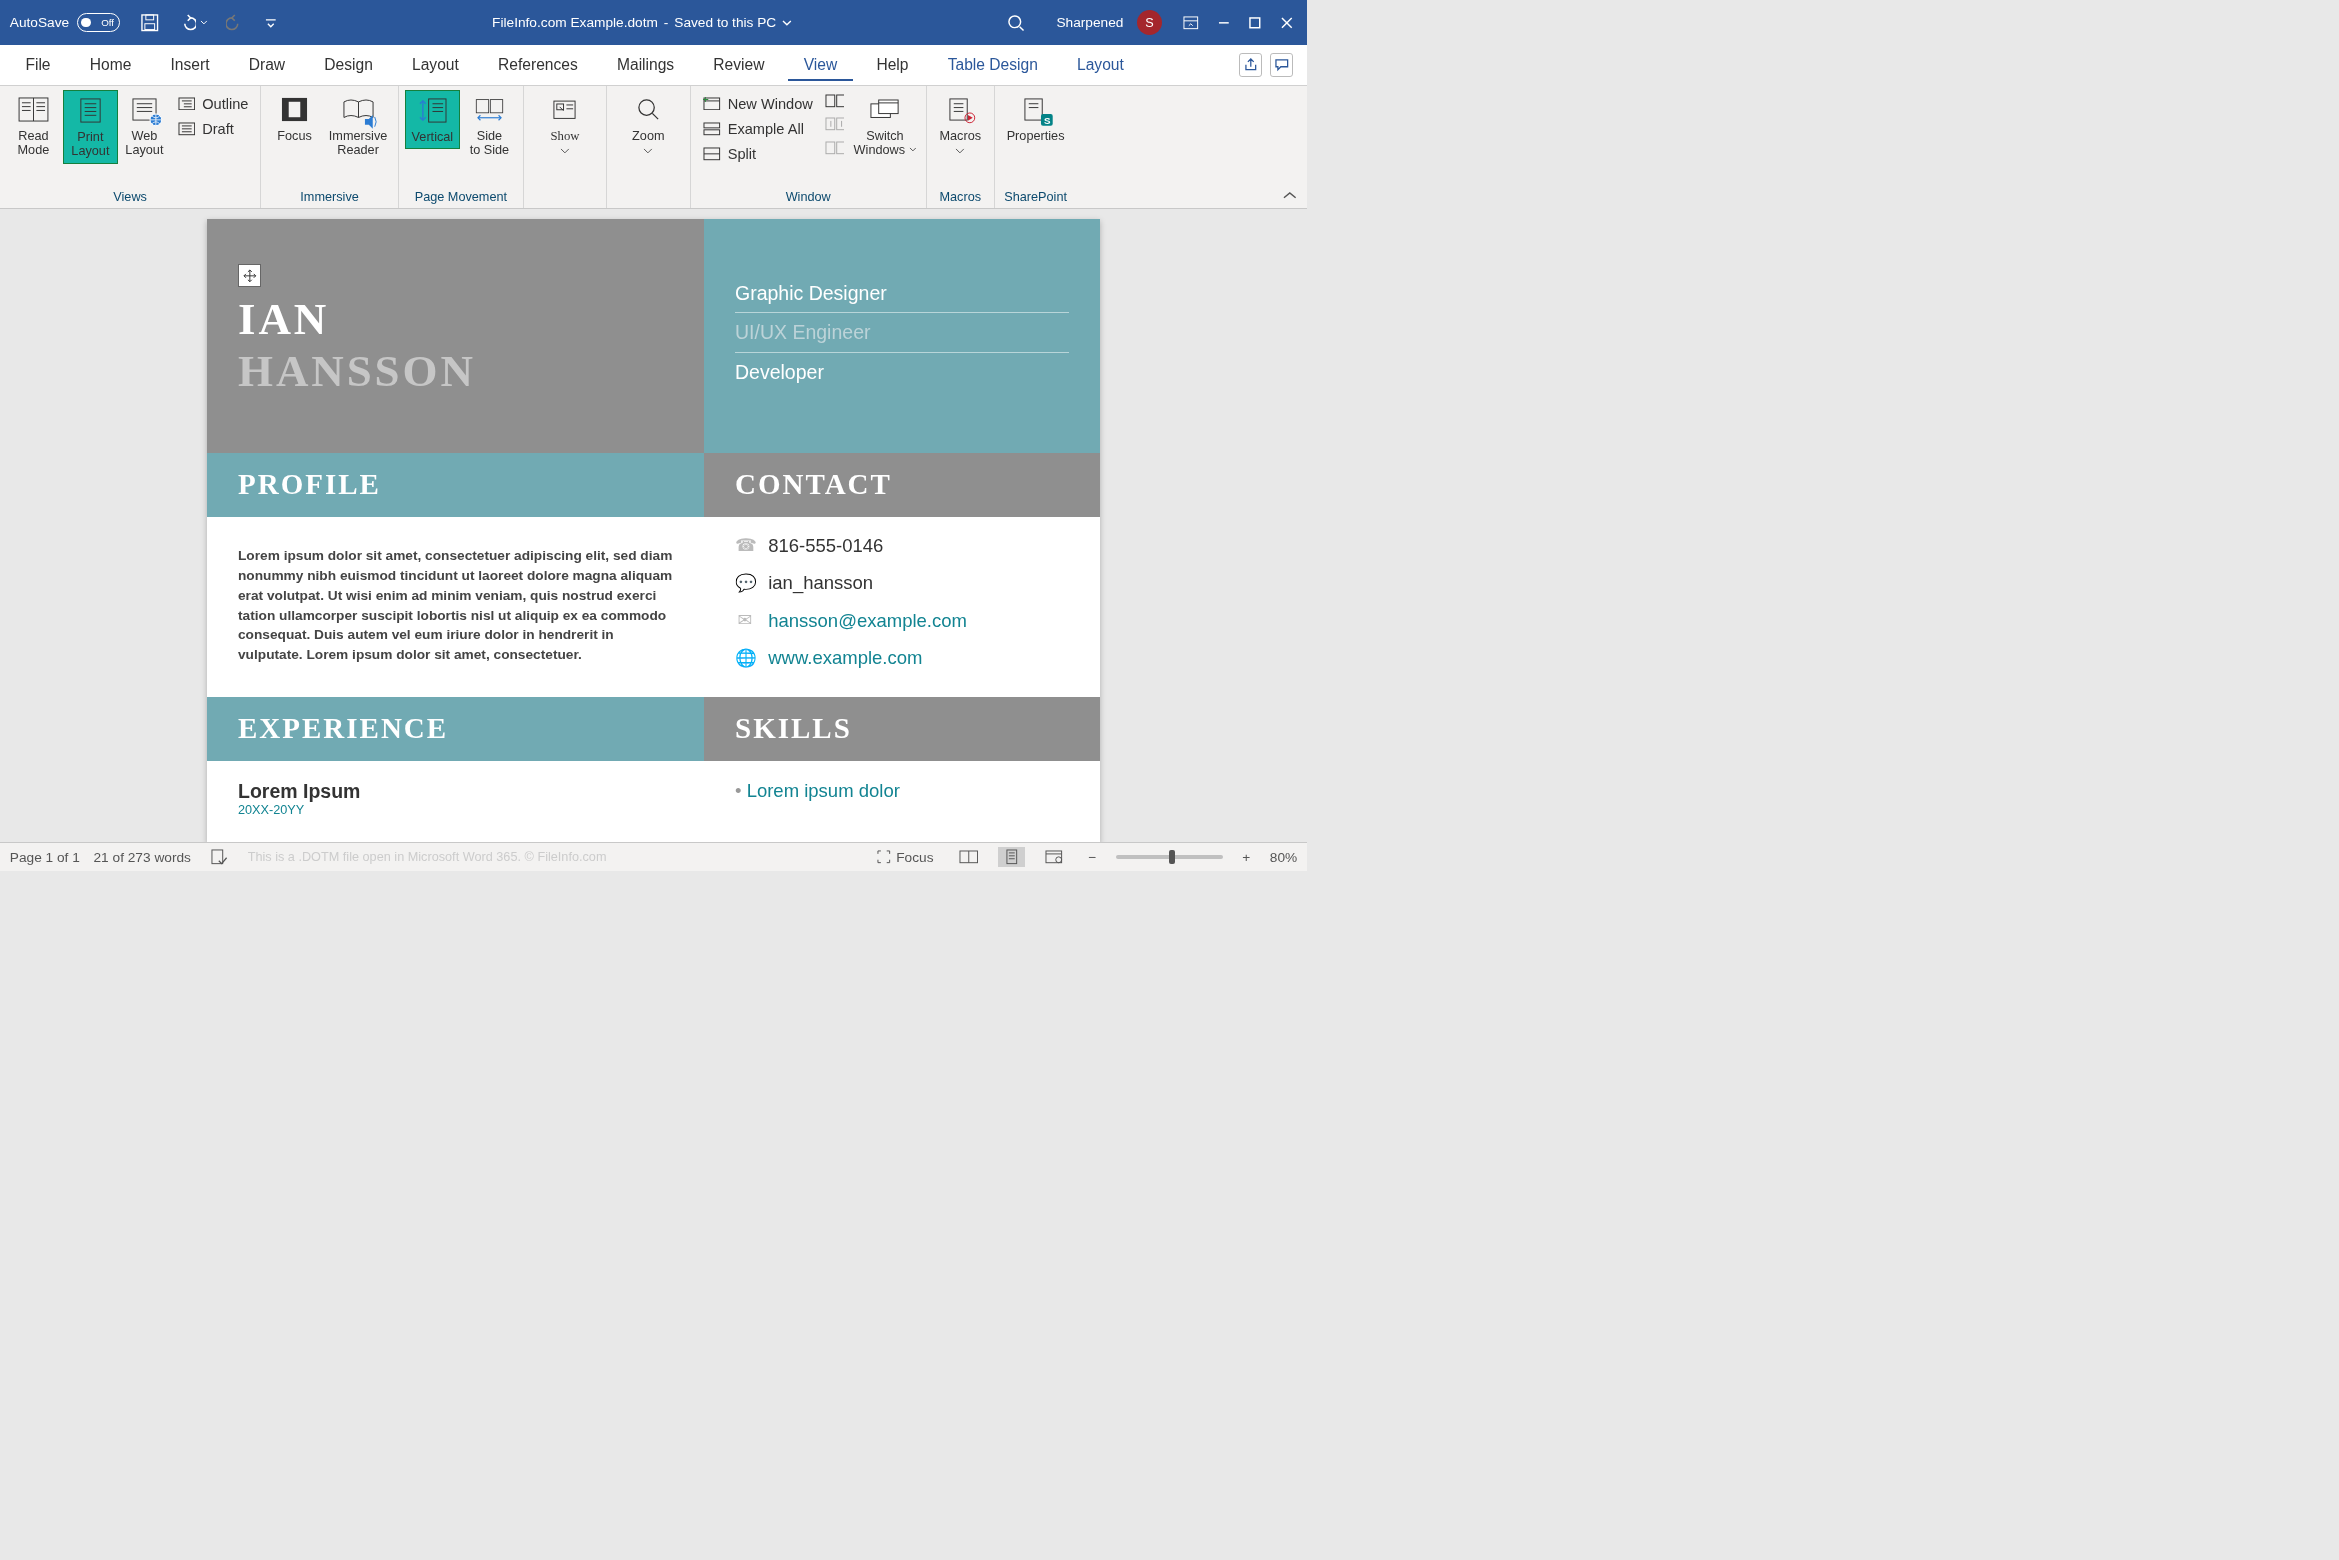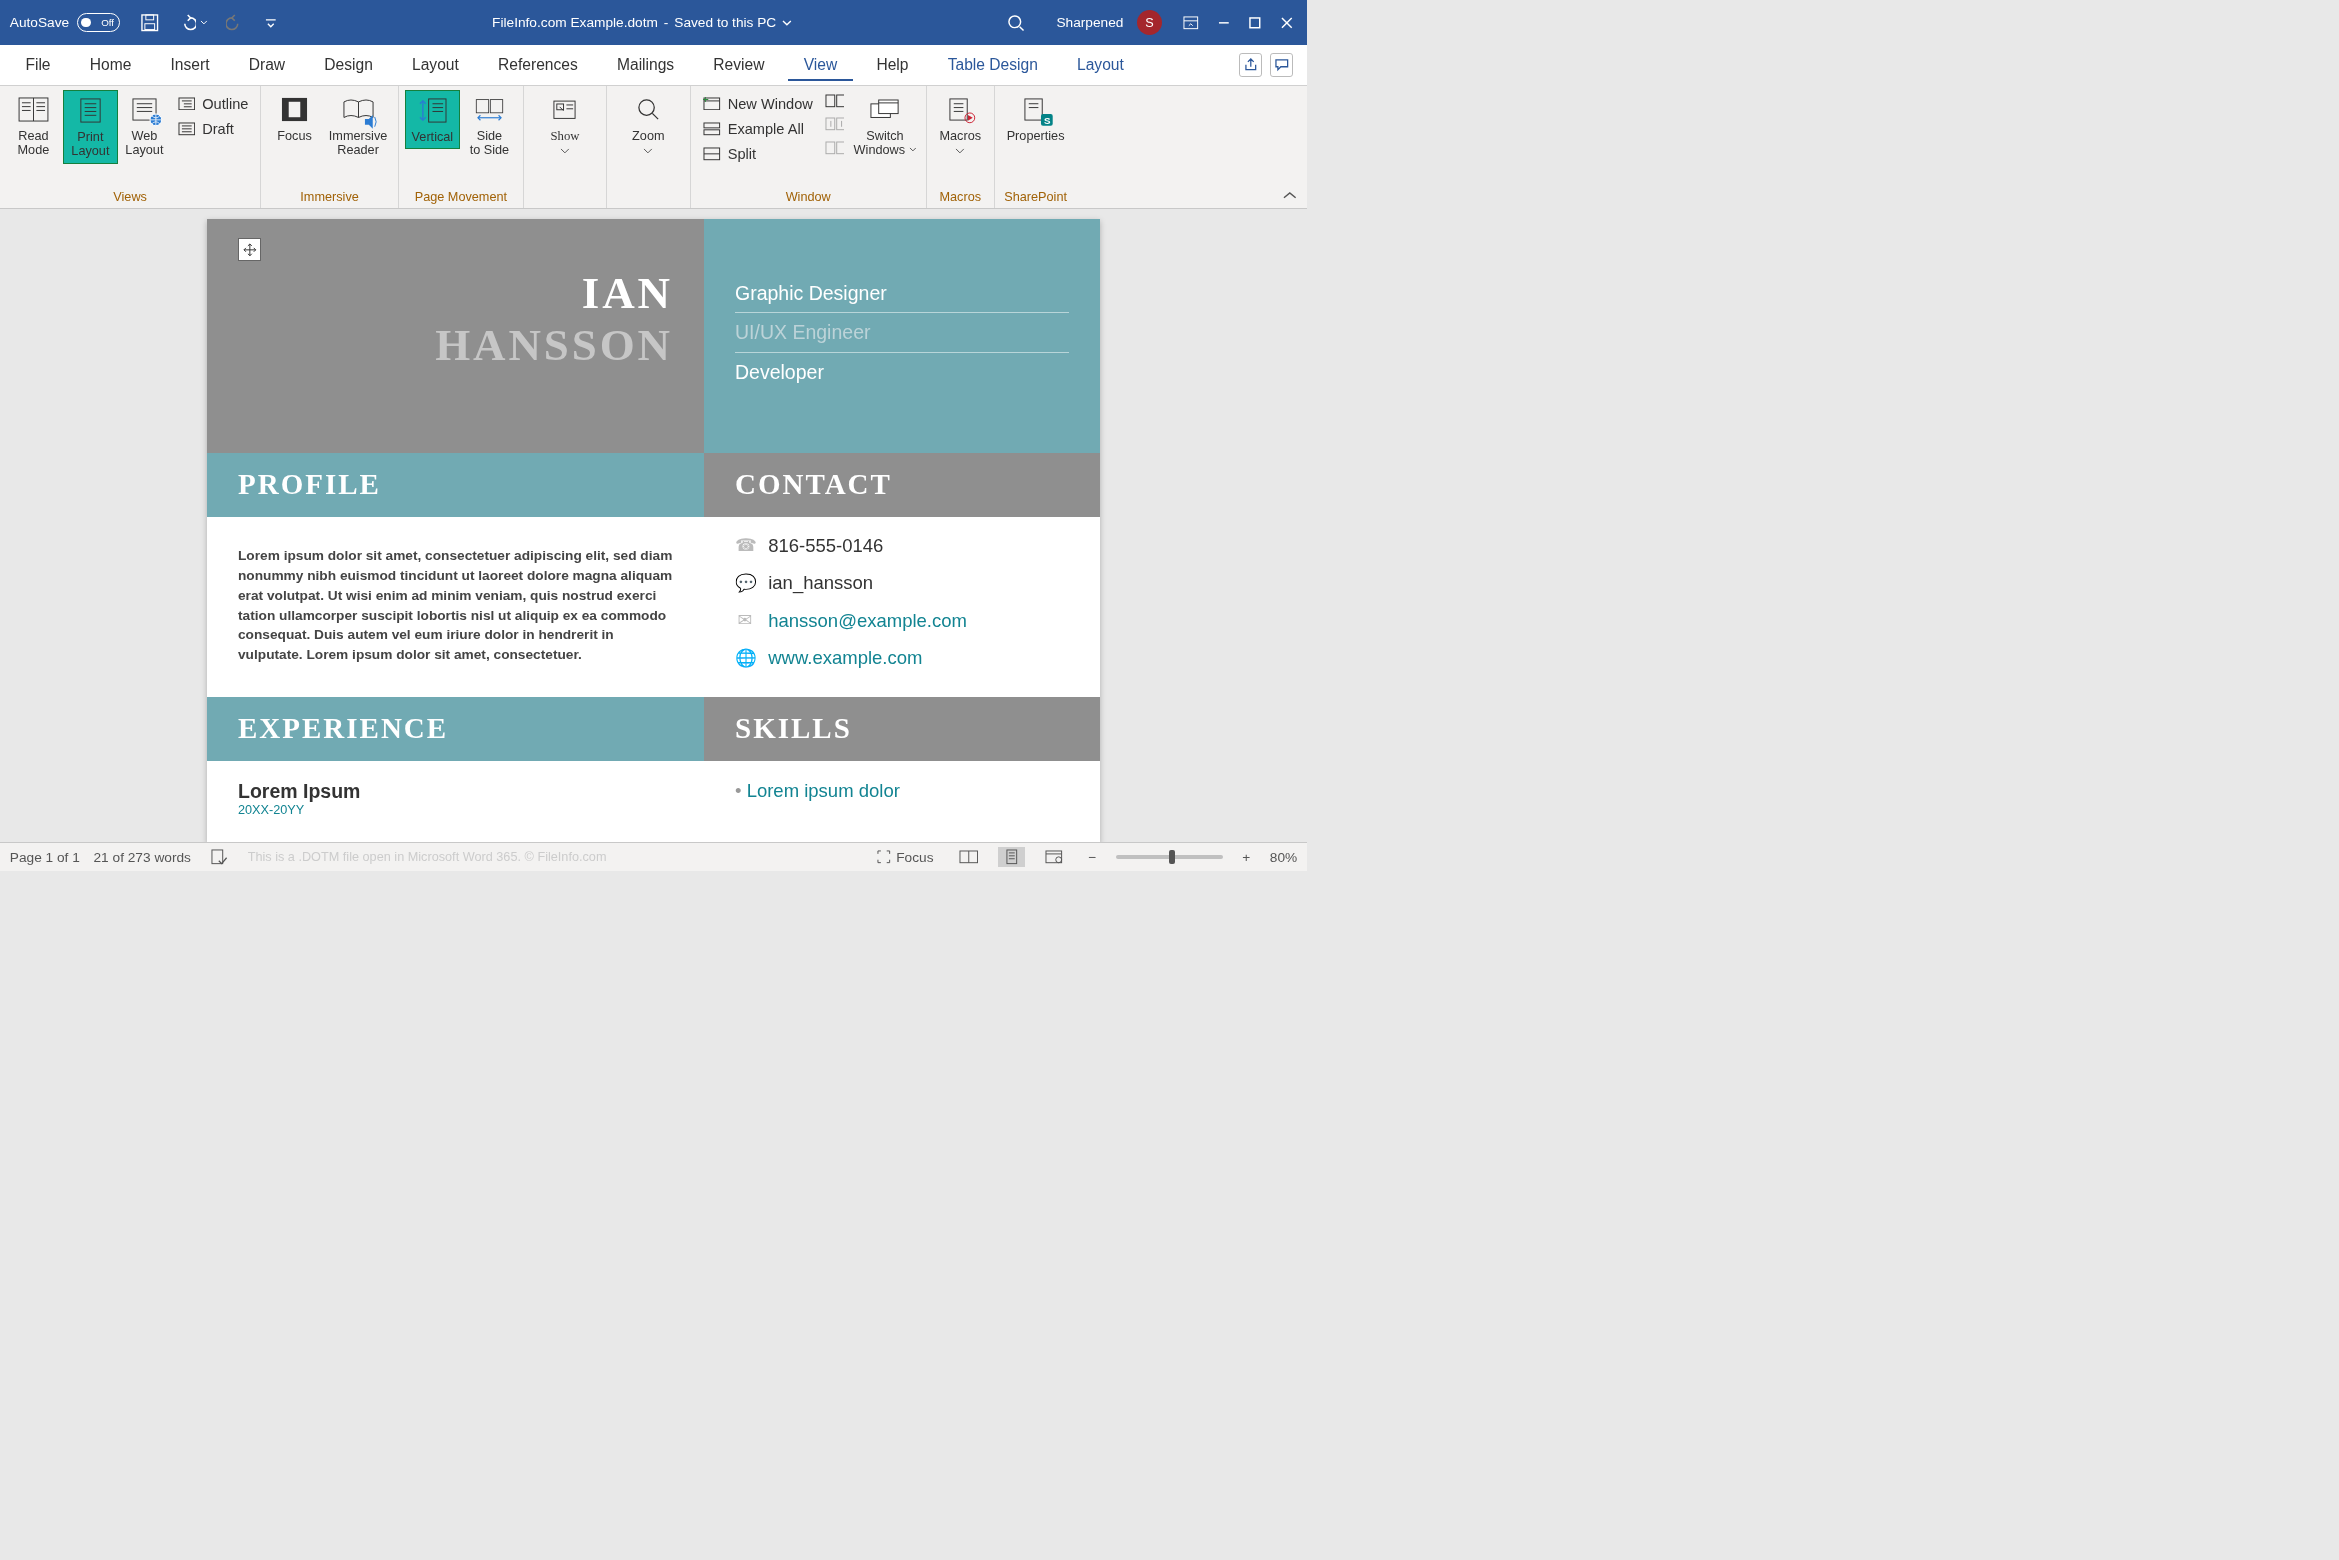--- a/index.html
+++ b/index.html
@@ -20,21 +20,21 @@
   .tabs { background: #fff; display: flex; align-items: center; height: 41px; padding: 0 9.8px; gap: 8px; border-bottom:1px solid #d0d0d0;justify-content:center;}
   .tab { padding: 7.8px 15.6px; font-size: 15.6px; color: #333; cursor:pointer;}
   .tab.active { color: #2b579a; border-bottom: 2.9px solid #2b579a; padding-bottom:4.9px;}
   .tab.contextual { color: #2b579a; }
   .tabs .spacer { flex:1; }
   .tabs .end-icons { display:flex; gap:7.8px; padding-right:3.9px;}
   .tabs .end-icons .tb-icon { border:1px solid #bbb; border-radius:2.9px; padding:2px; width:23.4px; height:23.4px;}
   
   .ribbon { background: #f3f2f1; display: flex; height: 123px; border-bottom:1px solid #c8c8c8; position:relative;}
   .group { display:flex; flex-direction:column; justify-content:space-between; border-right:1px solid #d6d6d6; padding:3.9px 5.9px 0 5.9px; }
-  .group-label { text-align:center; font-size:12.7px; color:#a16207; padding:2px 0 3.9px;}
+  .group-label { text-align:center; font-size:12.7px; color:#0c4a6e; padding:2px 0 3.9px;}
   .group-body { display:flex; align-items:flex-start; gap:2px;}
   .big-btn { display:flex; flex-direction:column; align-items:center; width:55px; padding:3.9px 2px; gap:3.9px; text-align:center; font-size:12.7px; line-height:1.15; }
   .big-btn.selected { background:#14b8a6; border:1px solid #15803d;}
   .big-btn .icon-box { width:33px; height:31px; display:flex; align-items:center; justify-content:center;}
   .small-stack { display:flex; flex-direction:column; gap:2px; }
   .small-btn { display:flex; align-items:center; gap:5.9px; padding:2.9px 5.9px; font-size:14.6px; }
   .small-icon { width:19.5px; height:17.6px; display:inline-flex; align-items:center; justify-content:center;}
   .ribbon-collapse { position:absolute; right:9.8px; bottom:5.9px; }
   
   .workspace { flex:1; background:#e8e8e8; overflow:hidden; display:flex; justify-content:center; padding-top:9.8px;}
@@ -474,21 +474,21 @@
   <div class="ribbon-collapse">
     <svg width="15.6" height="11.7" viewBox="0 0 16 12">
         <path d="M2 8l6-5 6 5" fill="none" stroke="#555" stroke-width="1.5"></path>
       </svg>
   </div>
 </div>
 
 <div class="workspace">
   <div class="page">
     <div class="row" style="height:234px;">
-      <div class="cell left-col gray-bg" style="padding-top:19px;text-align:right;">
+      <div class="cell left-col gray-bg" style="padding-top:45px;">
         <div class="anchor-handle">
           <svg width="13.7" height="13.7" viewBox="0 0 14 14">
               <path d="M7 1v12M1 7h12M7 1l-2 2M7 1l2 2M7 13l-2-2M7 13l2-2M1 7l2-2M1 7l2 2M13 7l-2-2M13 7l-2 2" stroke="#333" fill="none"></path>
             </svg>
         </div>
         <div class="name-first">IAN</div>
         <div class="name-last">HANSSON</div>
       </div>
       <div class="cell right-col teal-bg" style="padding-top:55px;">
         <div class="role sep">Graphic Designer</div>

